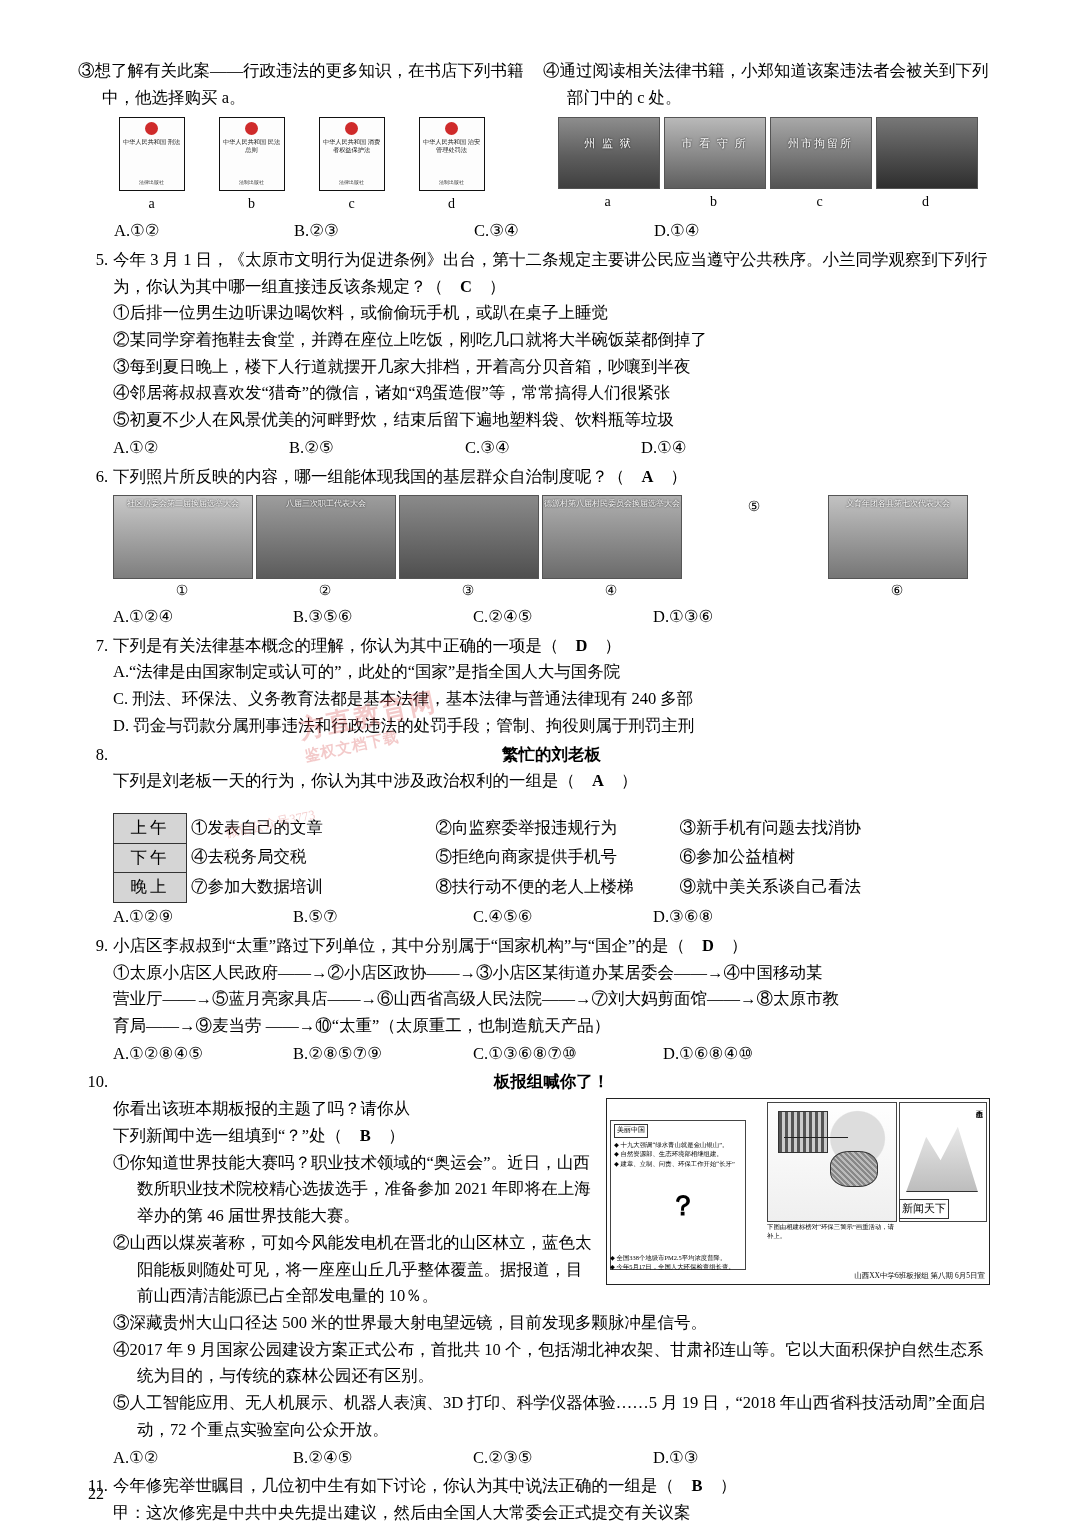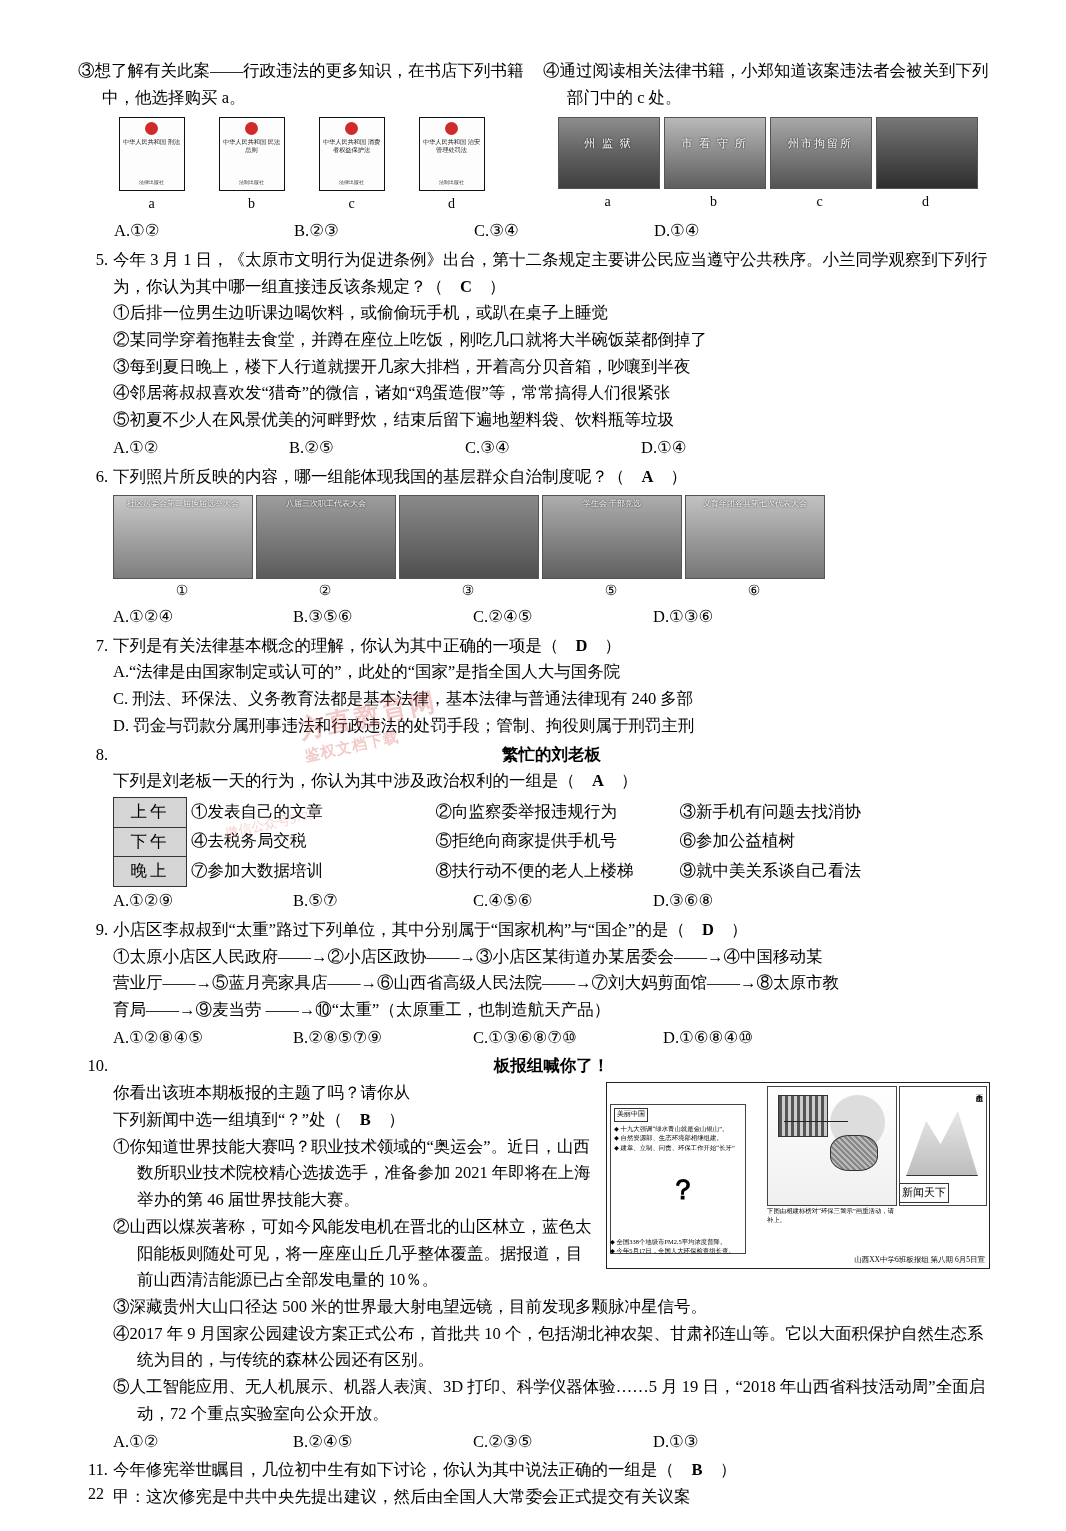--- a/index.html
+++ b/index.html
@@ -82,21 +82,21 @@
   }
   .strip .cell .lbl{font-size:14px;margin-top:1px;}
   .g1{background:linear-gradient(180deg,#c9c9c9,#7e7e7e);}
   .g2{background:linear-gradient(180deg,#9d9d9d,#5b5b5b);}
   .g3{background:linear-gradient(180deg,#8a8a8a,#4f4f4f);}
   .g4{background:linear-gradient(180deg,#b0b0b0,#6b6b6b);}
   .g5{background:linear-gradient(180deg,#adadad,#606060);}
   .g6{background:linear-gradient(180deg,#c2c2c2,#767676);}
 
   
-  .tbl8{border-collapse:collapse;margin-top:2px;}
+  .tbl8{border-collapse:collapse;margin-top:18px;}
   .tbl8 td{padding:1px 4px;font-size:16.5px;vertical-align:top;}
   .tbl8 td.lab{
     background:#d5d5d5;border:1px solid #333;
     width:64px;text-align:center;letter-spacing:3px;
   }
   .tbl8 td.c{width:236px;}
 
   
   .poster{
     float:right;
@@ -310,23 +310,26 @@
             </div>
             <div class="lbl">②</div>
           </div>
           <div class="cell">
             <div class="img g3">
               <div class="cap"></div>
             </div>
             <div class="lbl">③</div>
           </div>
           <div class="cell">
-            <div class="img g5">
-              <div class="cap">学生会 干部竞选</div>
-            </div>
+            <div class="img g4">
+              <div class="cap">德源村第八届村民委员会换届选举大会</div>
+            </div>
+            <div class="lbl">④</div>
+          </div>
+          <div class="cell">
             <div class="lbl">⑤</div>
           </div>
           <div class="cell">
             <div class="img g6">
               <div class="cap">义育年团各县第七次代表大会</div>
             </div>
             <div class="lbl">⑥</div>
           </div>
         </div>
         <div class="opts">

